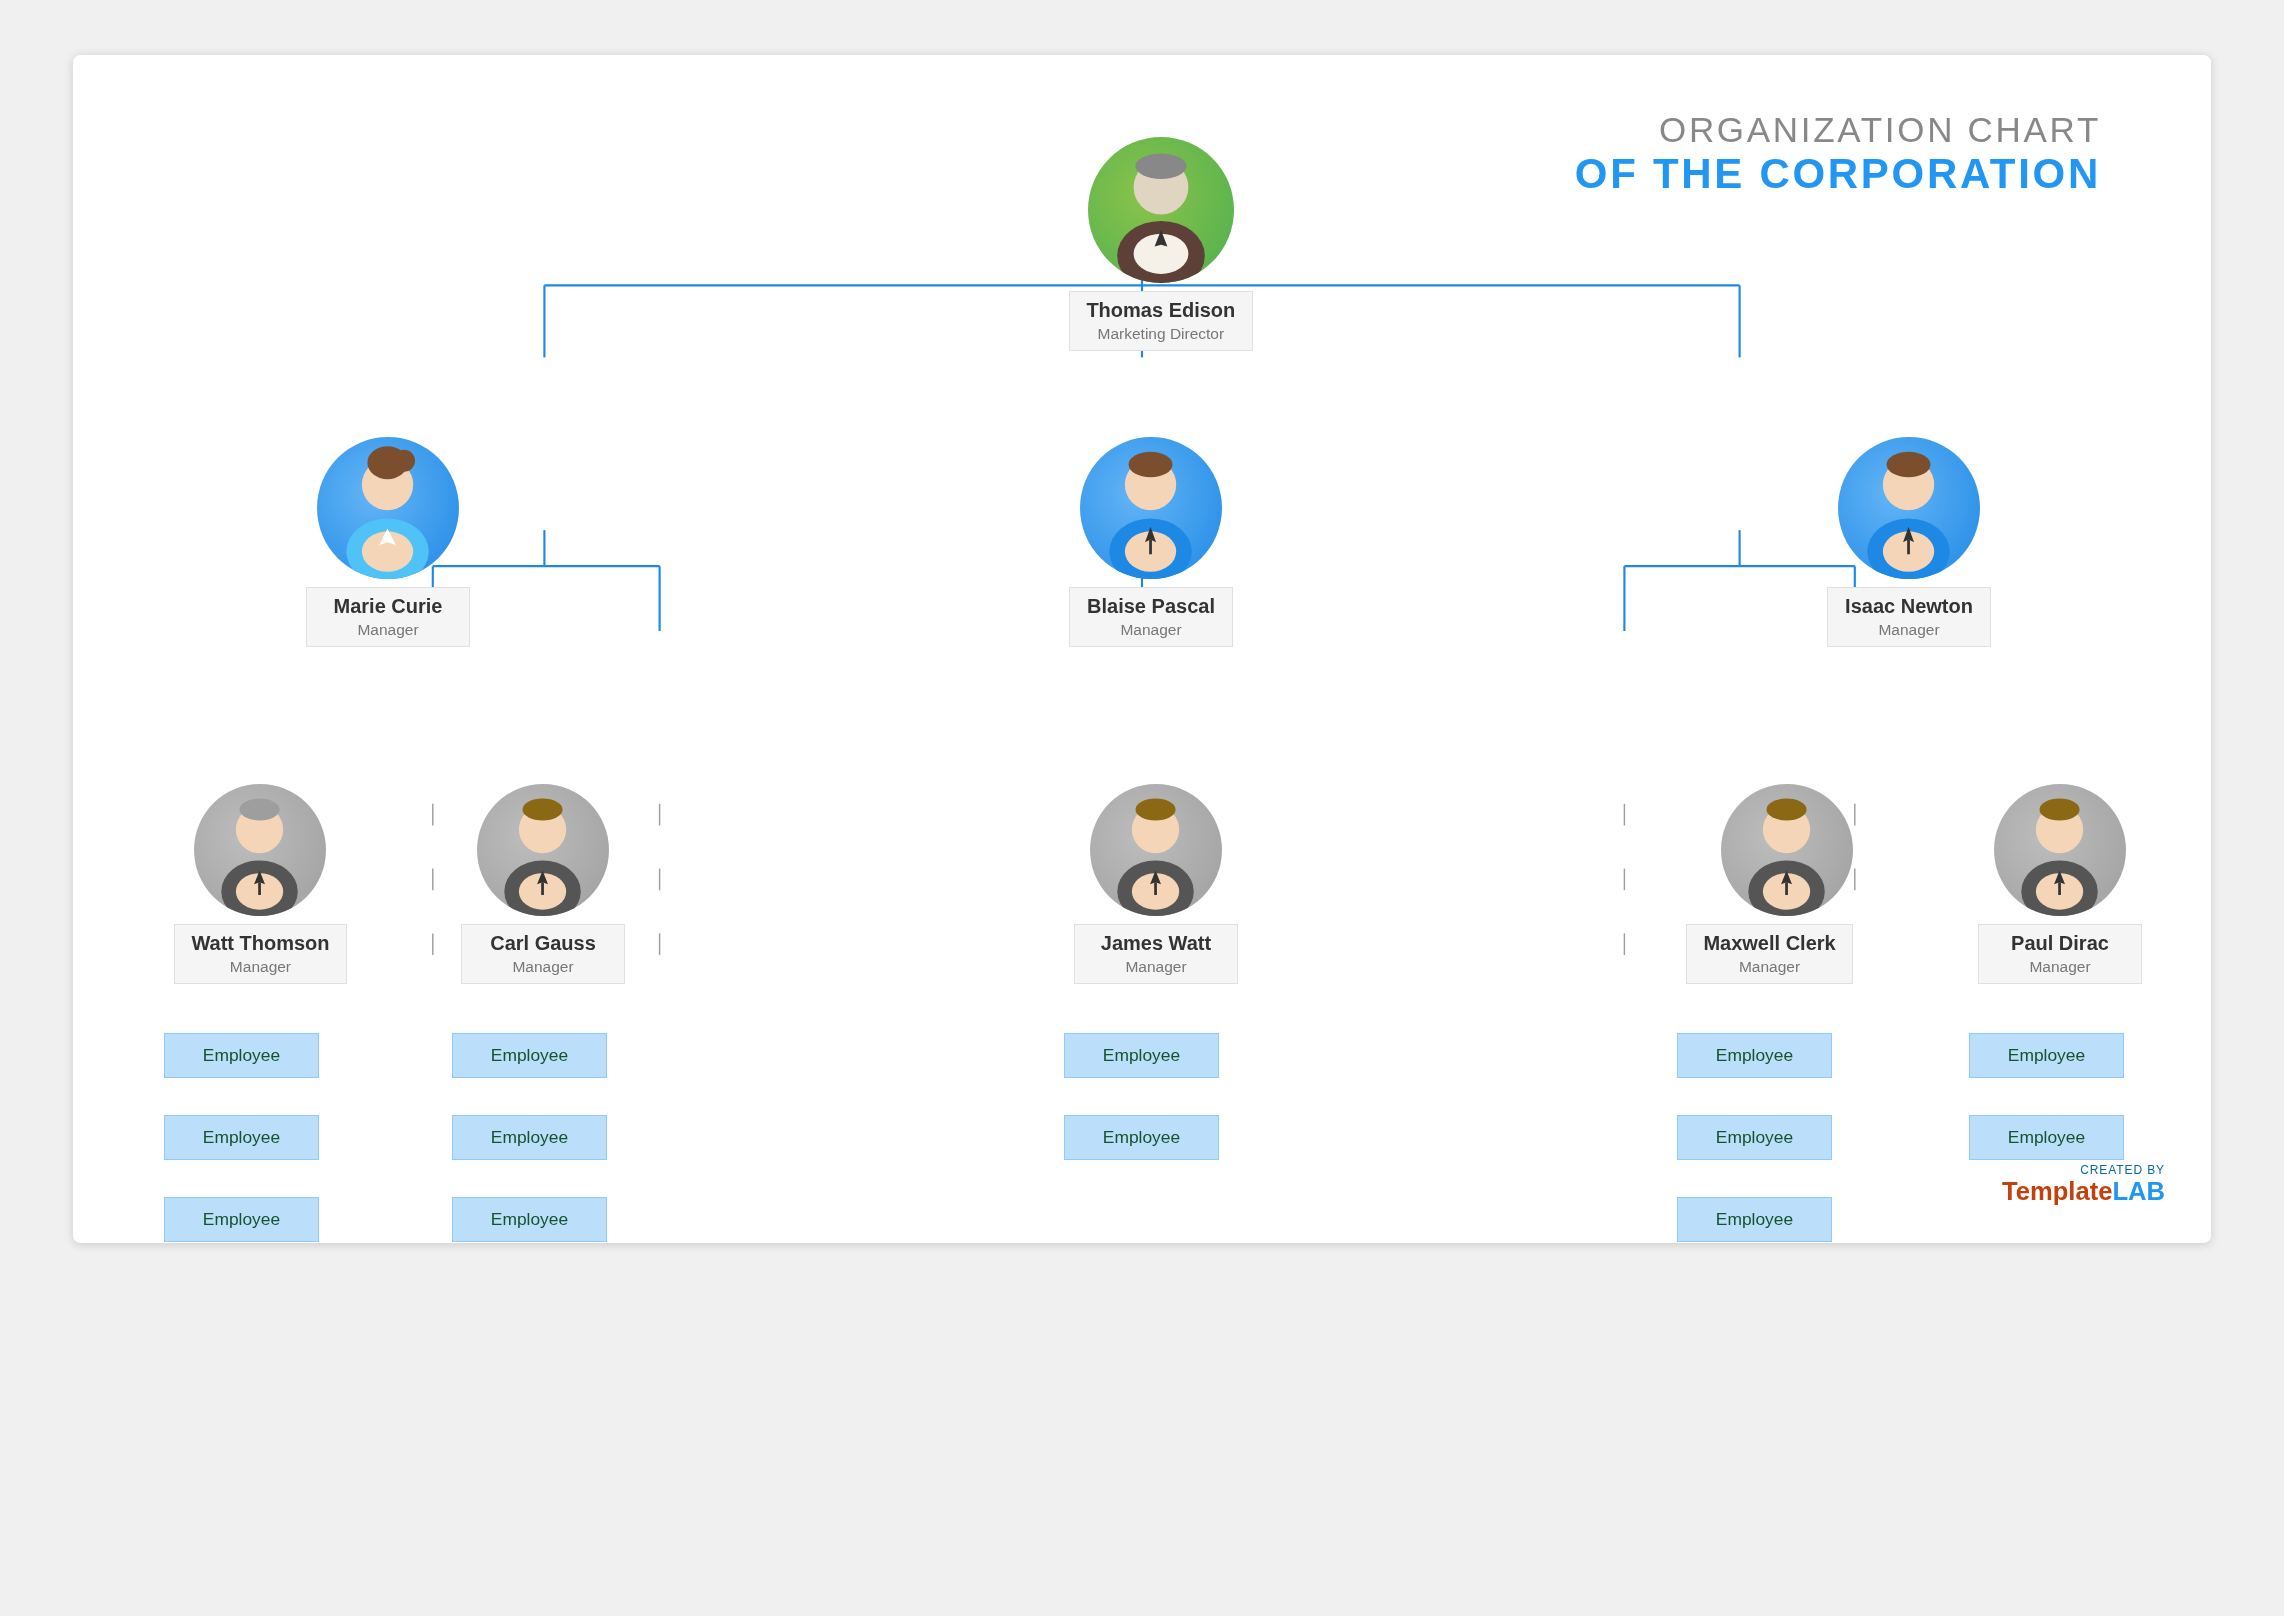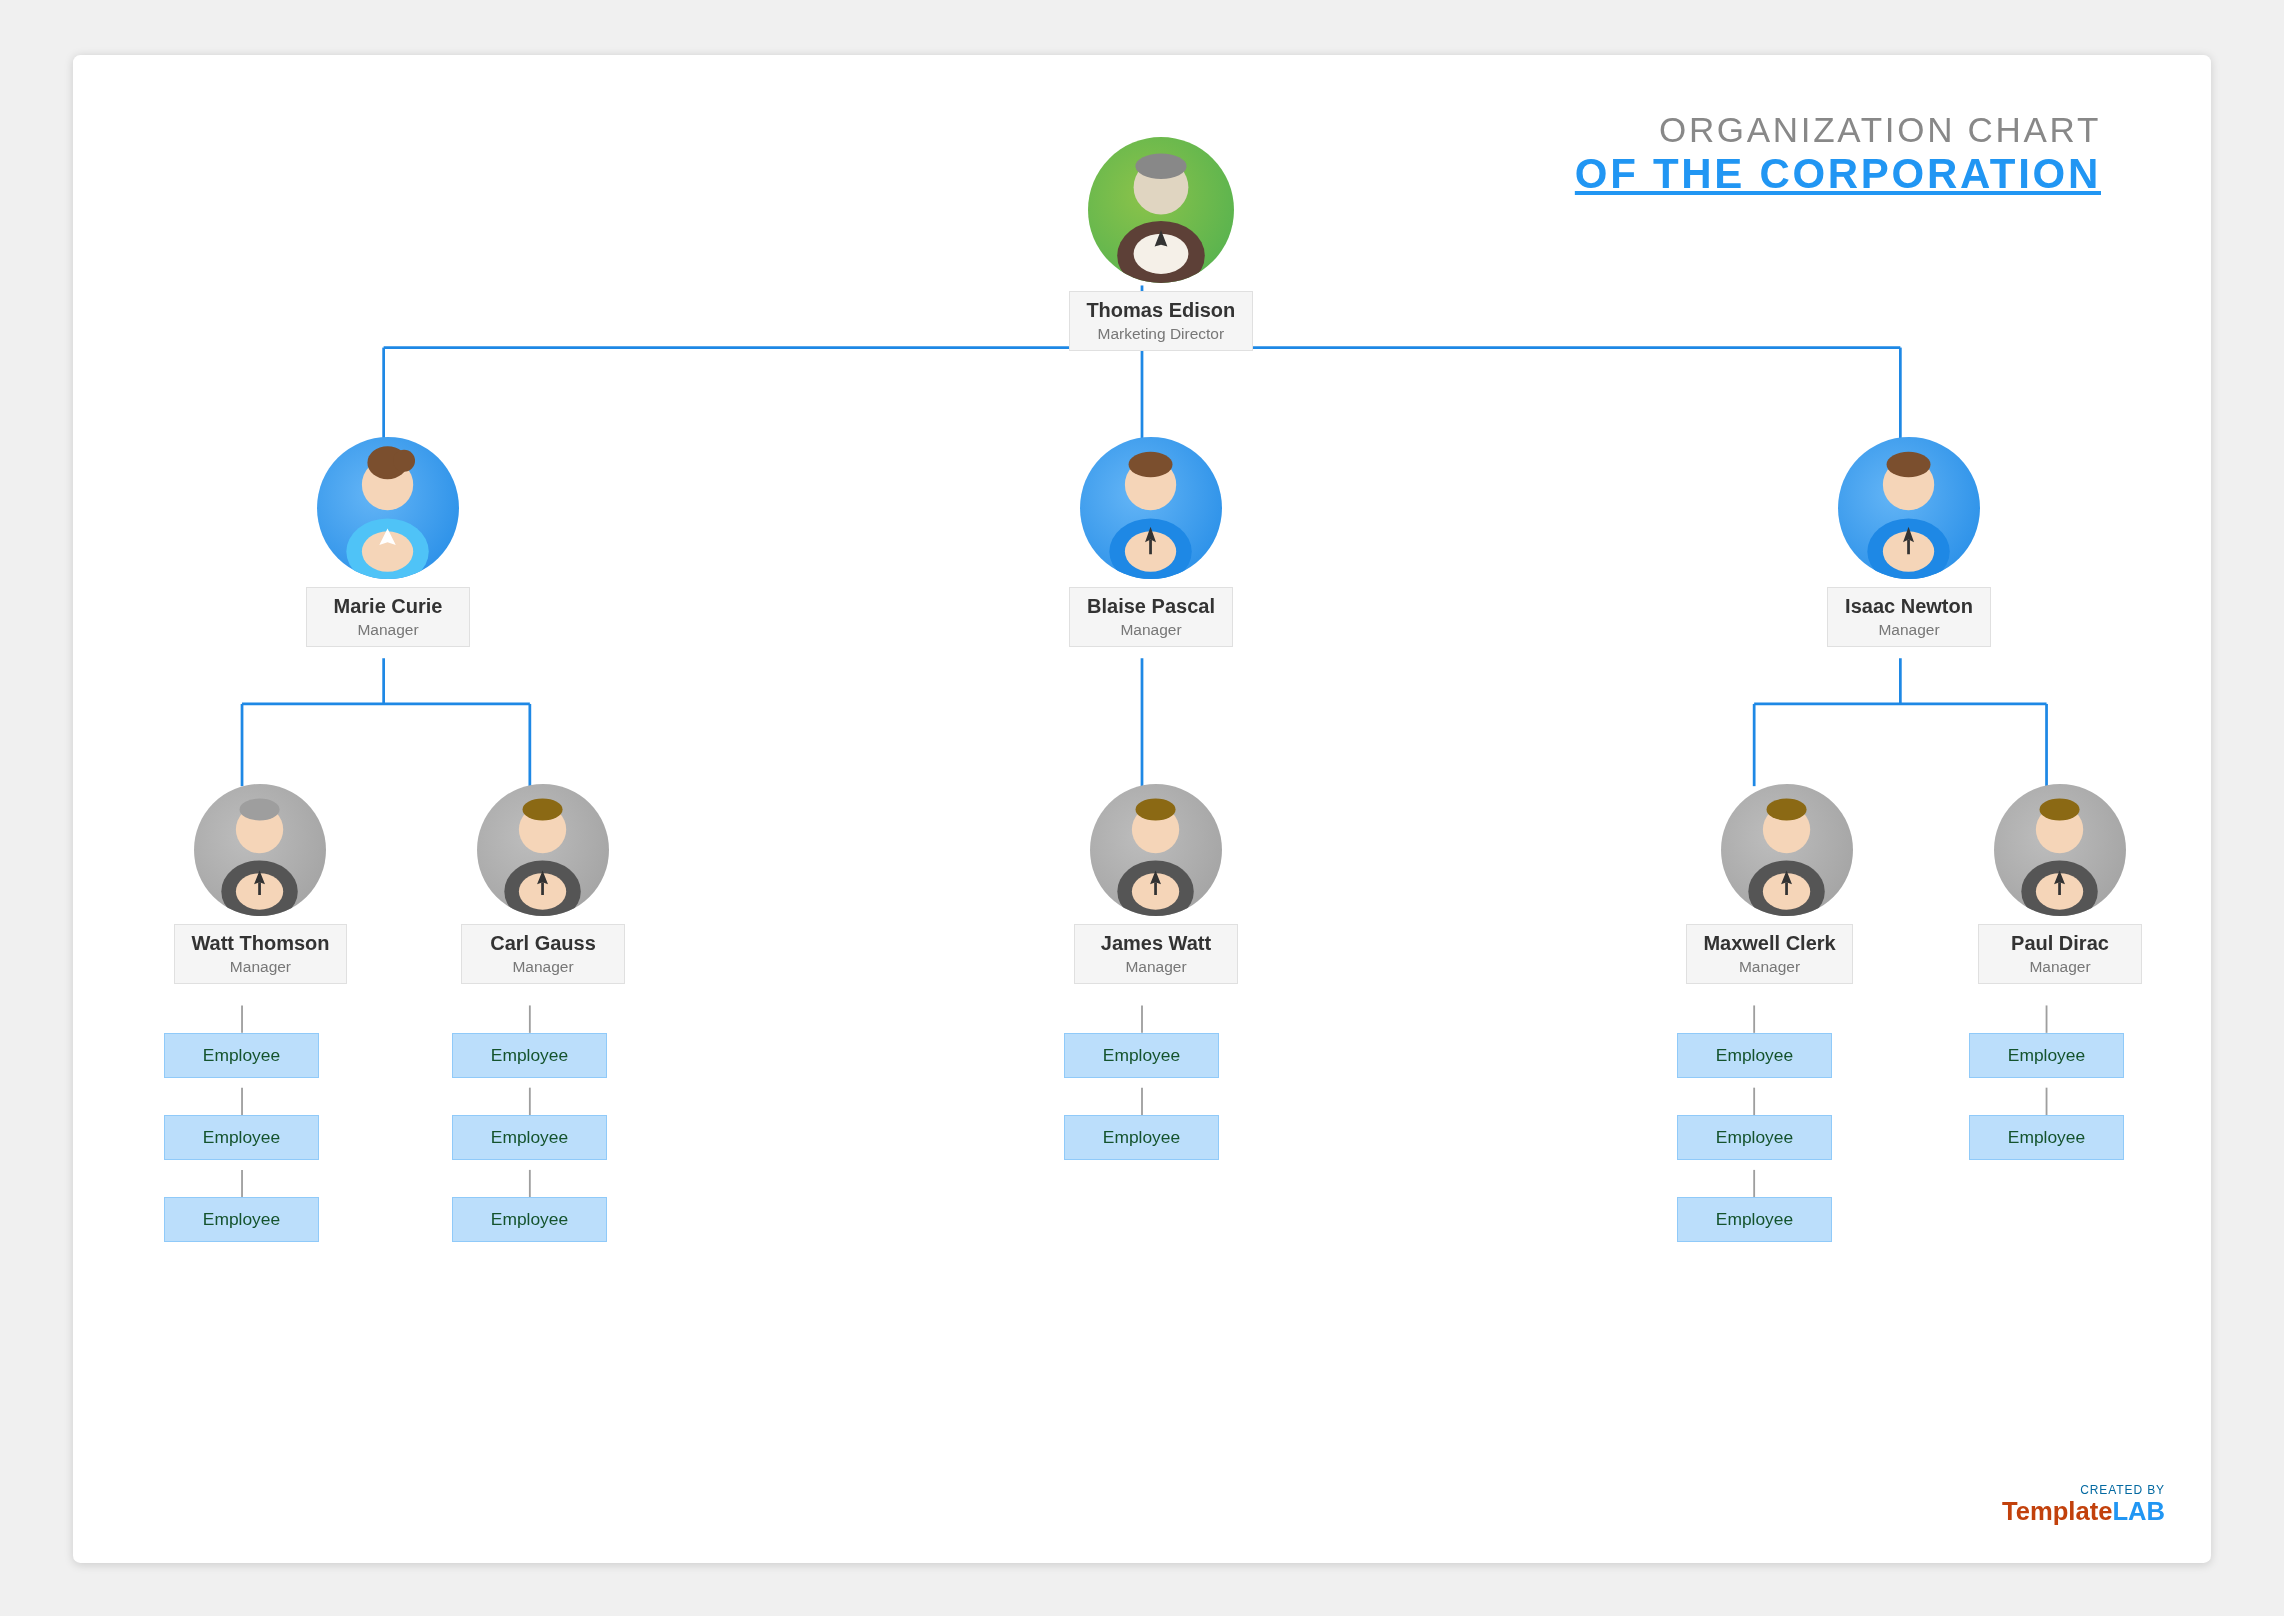--- a/index.html
+++ b/index.html
@@ -7,21 +7,21 @@
       background: #f0f0f0;
       font-family: Arial, sans-serif;
       width: 2284px;
       height: 1616px;
       overflow: hidden;
       position: relative;
     }
     .page {
       background: #ffffff;
       width: 2138px;
-      height: 1508px;
+      height: 1188px;
       position: absolute;
       top: 55px;
       left: 73px;
       border-radius: 7.3px;
       box-shadow: 0 1.8px 9.1px rgba(0,0,0,0.15);
       overflow: hidden;
     }
 
     
     .title-area {
@@ -36,21 +36,20 @@
       color: #888888;
       letter-spacing: 2.7px;
       text-transform: uppercase;
     }
     .title-line2 {
       font-size: 42px;
       font-weight: 700;
       color: #2196F3;
       letter-spacing: 2.7px;
       text-transform: uppercase;
-      text-decoration: underline;
     }
 
     
     .watermark {
       position: absolute;
       bottom: 37px;
       right: 46px;
       display: flex;
       align-items: center;
       gap: 3.7px;

